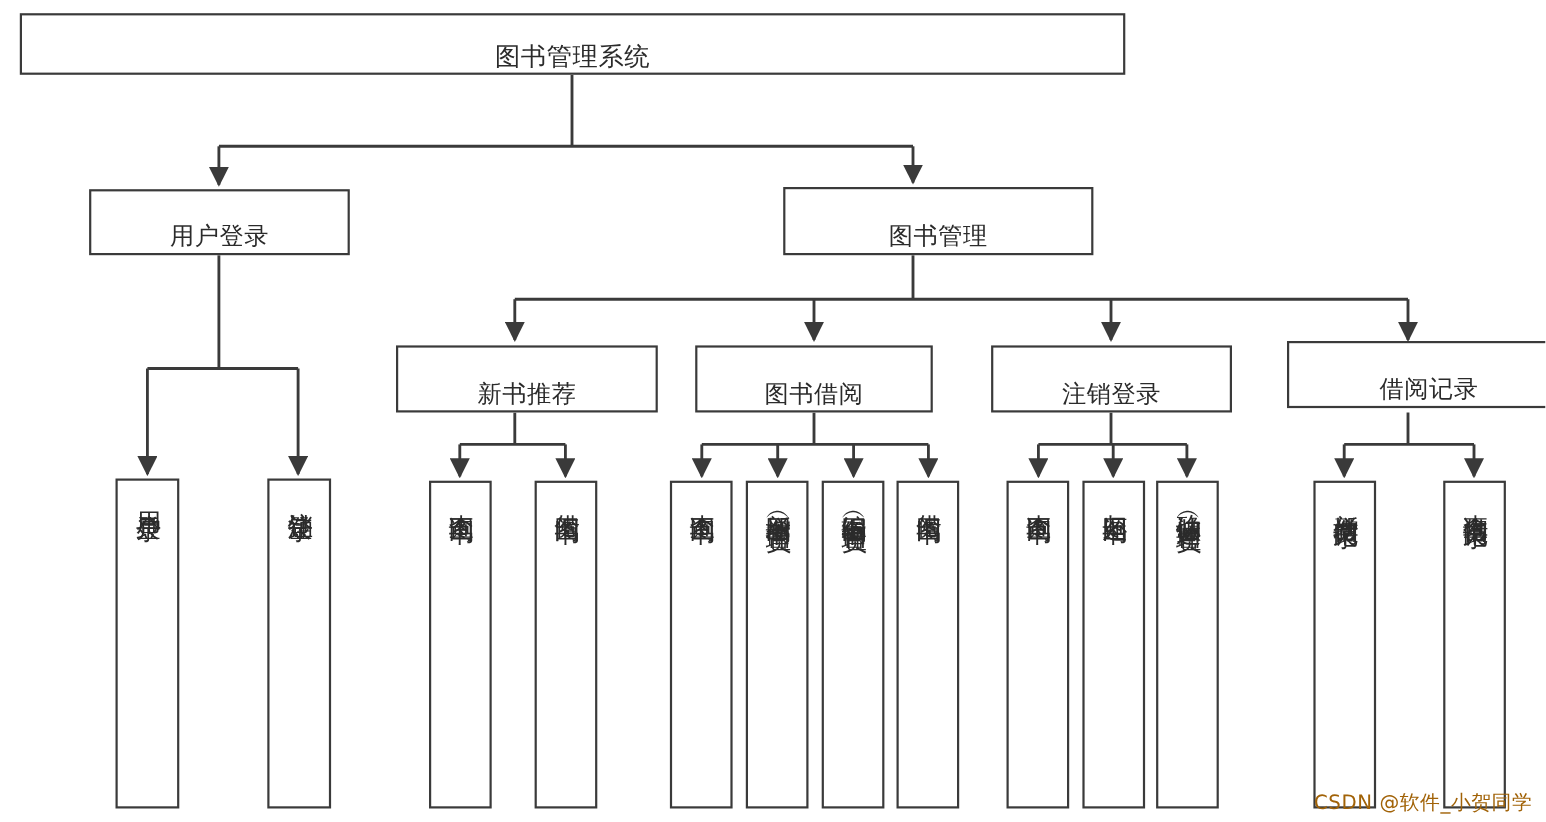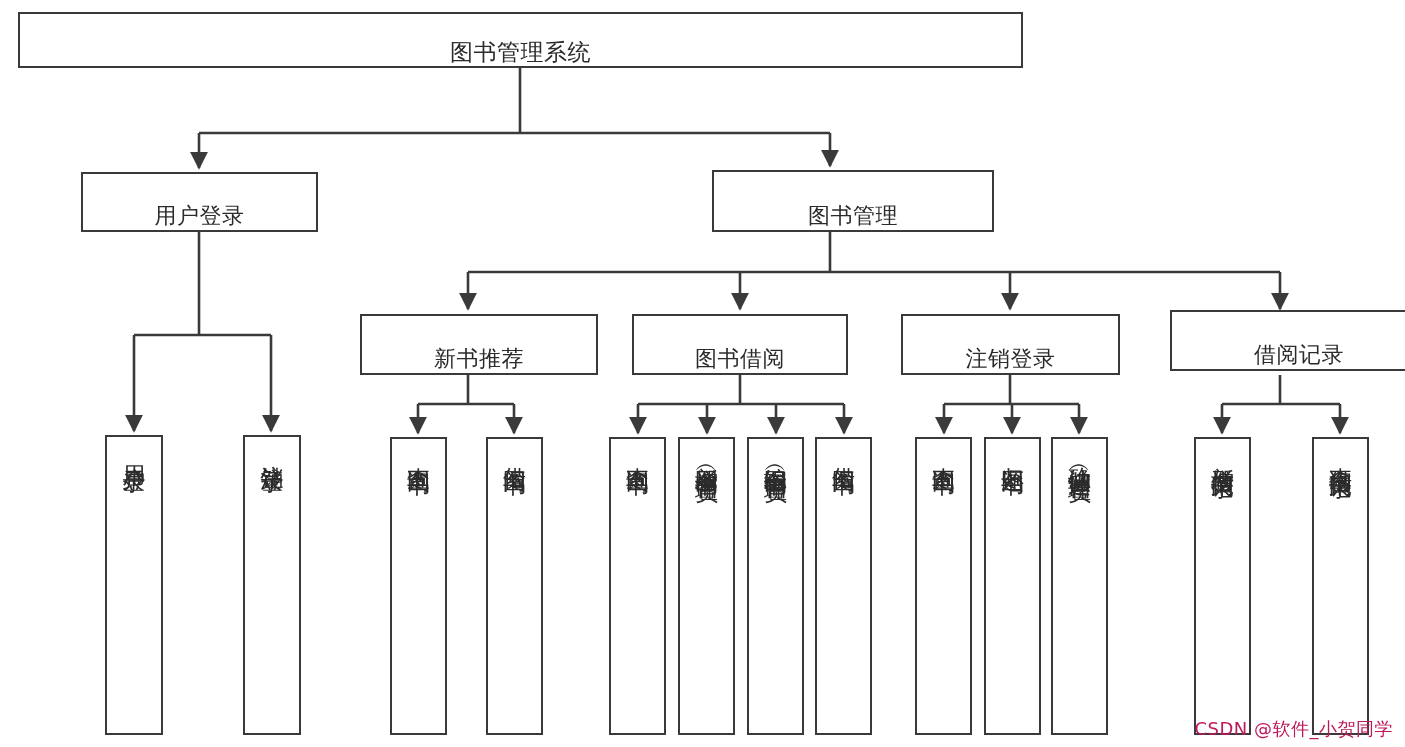--- a/index.html
+++ b/index.html
@@ -60,21 +60,21 @@
     font-size: 23px;
     line-height: 1.18;
     letter-spacing: 2px;
     white-space: nowrap;
   }
   .watermark {
     position: absolute;
     right: 12px;
     bottom: 6px;
     font-size: 18px;
-    color: #be185d;
+    color: #a16207;
     letter-spacing: 0.5px;
     white-space: nowrap;
     user-select: none;
   }
 </style>
 </head>
 <body>
 
 <div id="canvas">
 

